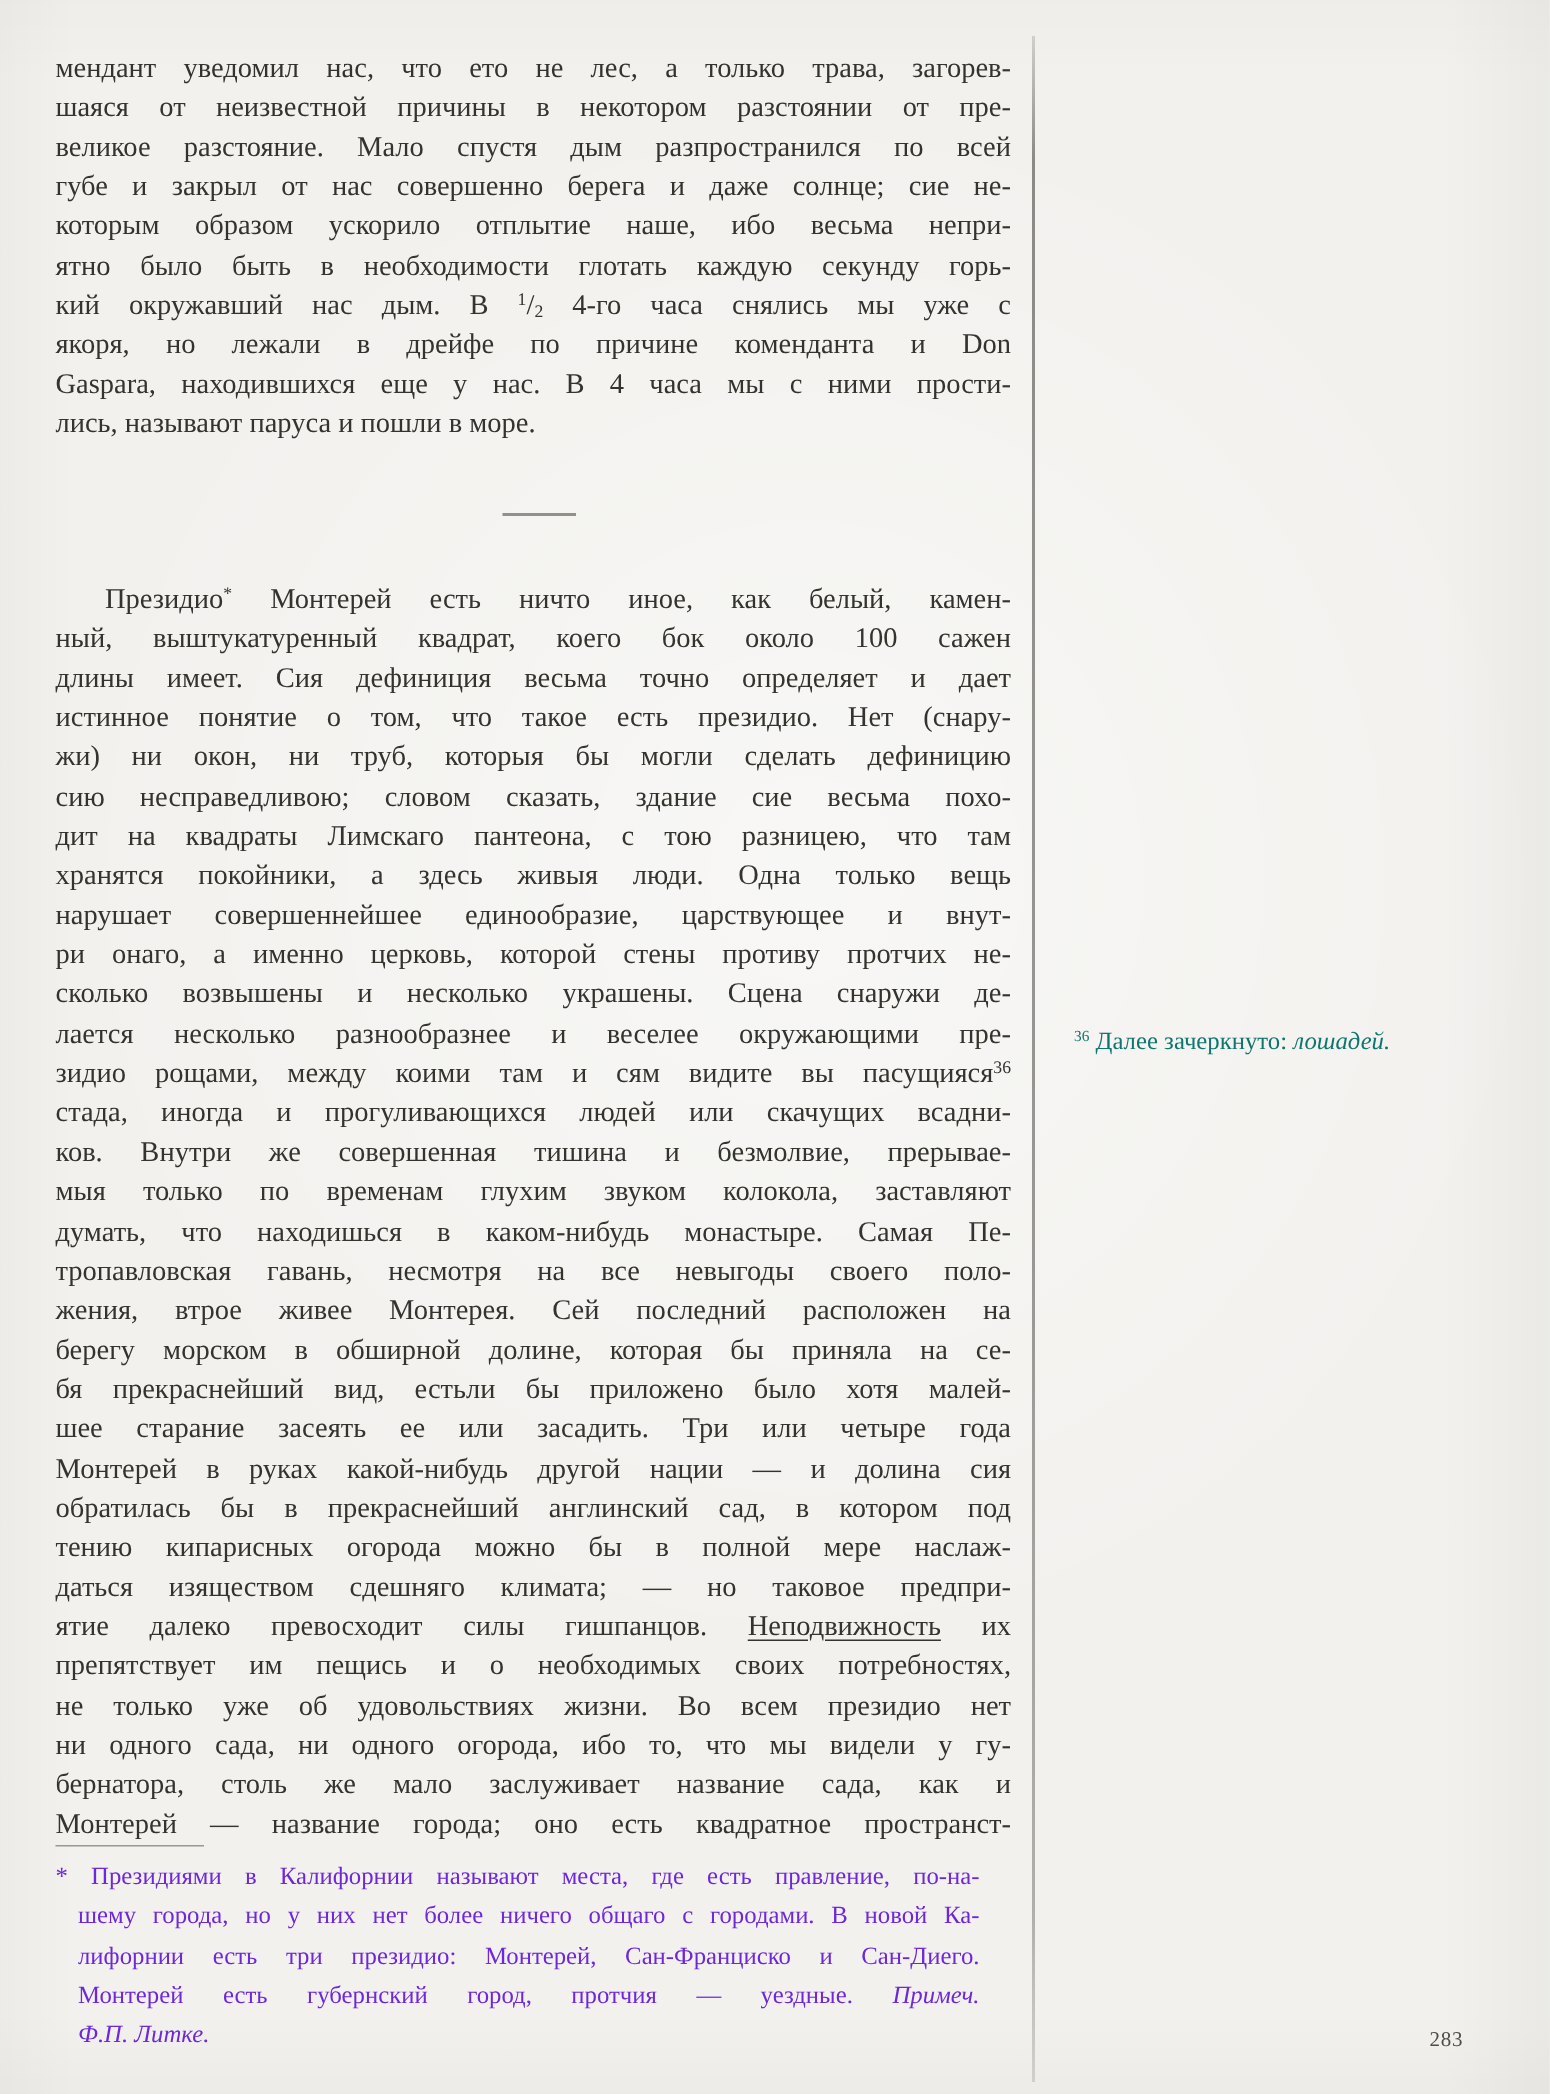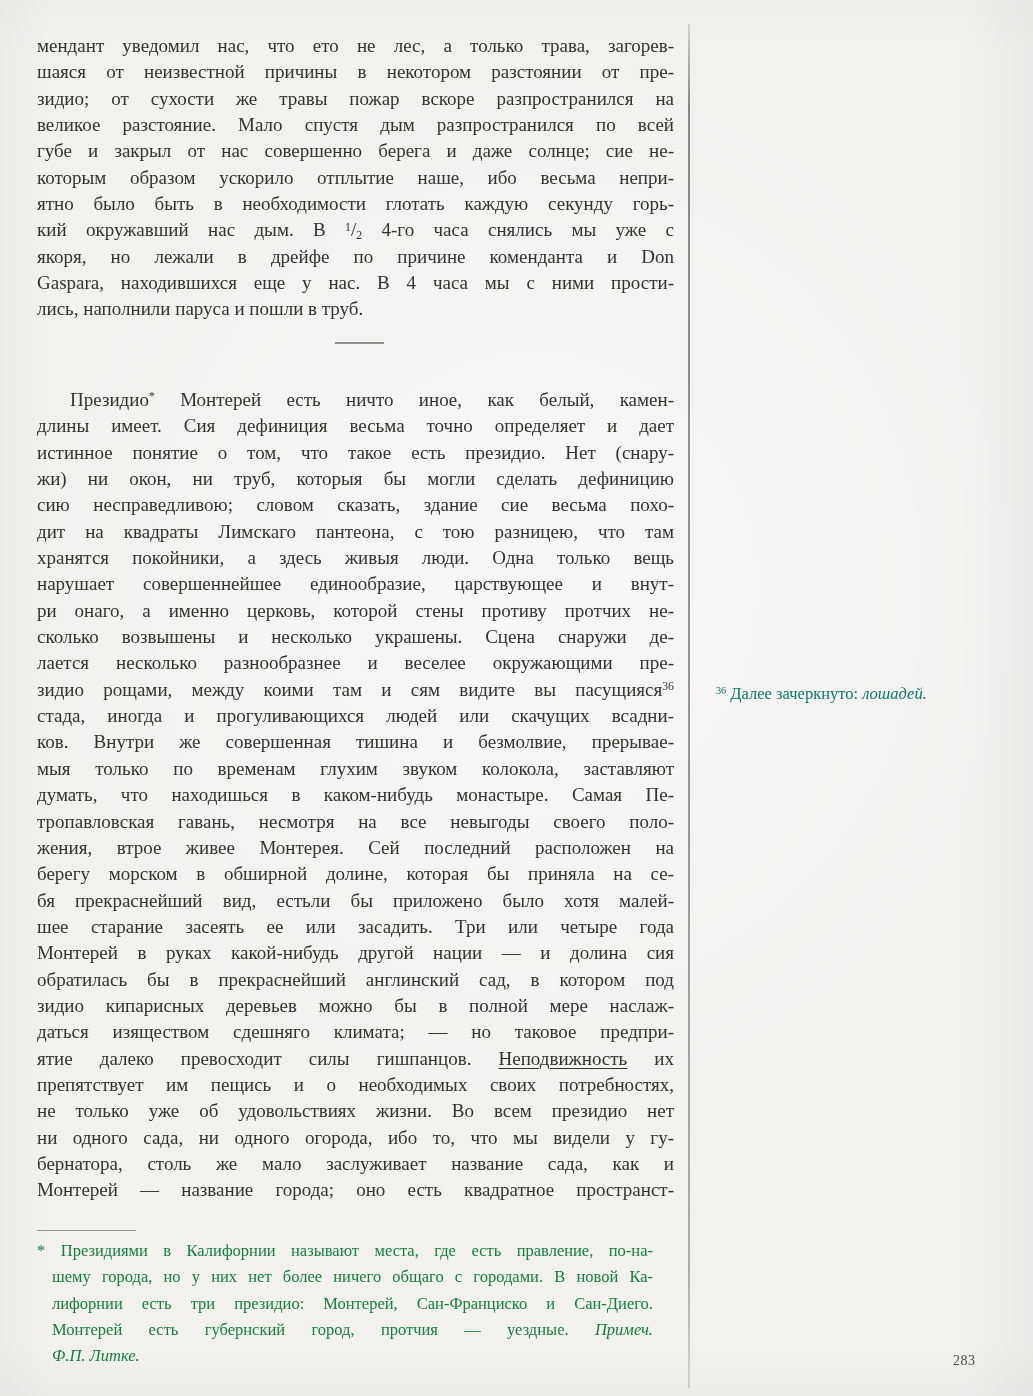--- a/index.html
+++ b/index.html
@@ -26,47 +26,47 @@
   .tline.short-last { text-align-last:left; }
   .s-n { }
   .s-i { font-style:italic; }
   .s-u { text-decoration:underline; text-underline-offset:3px; text-decoration-thickness:1.2px; }
   .s-sup { font-size:0.62em; position:relative; top:-0.48em; line-height:0; }
   .s-sub { font-size:0.62em; position:relative; top:0.18em;  line-height:0; }
   .psep  { position:absolute; left:335px; top:342px; width:49px;  height:1.5px; background:#716f6a; opacity:.75; }
   .fnsep { position:absolute; left:37px;  top:1230px; width:99px; height:1.3px; background:#8a8983; opacity:.85; }
   .vrule { position:absolute; left:688px; top:24px; width:1.5px; height:1364px;
            background:linear-gradient(to bottom, rgba(110,110,105,.25), rgba(95,94,90,.7) 6%, rgba(95,94,90,.62) 60%, rgba(110,110,105,.5) 92%, rgba(120,120,115,.25)); }
-  .footnote { position:absolute; left:52px; top:1238px; width:601px; font-size:16.5px; line-height:25.3px; color:#15803d; }
+  .footnote { position:absolute; left:52px; top:1238px; width:601px; font-size:16.5px; line-height:25.3px; color:#6d28d9; }
   .margin-note { position:absolute; left:716px; top:684px; font-size:16.5px; color:#0f766e; white-space:nowrap; }
   .page-number { position:absolute; left:953px; top:1353px; font-size:14px; letter-spacing:.5px; color:#4e4d48; }
 </style>
 </head>
 <body>
 
 <div class="page">
 
   <div class="textcol para1">
       <div class="tline"><span class="s-n">мендант уведомил нас, что ето не лес, а только трава, загорев-</span></div>
       <div class="tline"><span class="s-n">шаяся от неизвестной причины в некотором разстоянии от пре-</span></div>
-      <div class="tline"><span class="s-n">зидио; от сухости же травы пожар вскоре разпространился на</span></div>
       <div class="tline"><span class="s-n">великое разстояние. Мало спустя дым разпространился по всей</span></div>
       <div class="tline"><span class="s-n">губе и закрыл от нас совершенно берега и даже солнце; сие не-</span></div>
       <div class="tline"><span class="s-n">которым образом ускорило отплытие наше, ибо весьма непри-</span></div>
       <div class="tline"><span class="s-n">ятно было быть в необходимости глотать каждую секунду горь-</span></div>
       <div class="tline"><span class="s-n">кий окружавший нас дым. В </span><span class="s-sup">1</span><span class="s-n">/</span><span class="s-sub">2</span><span class="s-n"> 4-го часа снялись мы уже с</span></div>
       <div class="tline"><span class="s-n">якоря, но лежали в дрейфе по причине коменданта и Don</span></div>
       <div class="tline"><span class="s-n">Gaspara, находившихся еще у нас. В 4 часа мы с ними прости-</span></div>
-      <div class="tline short-last"><span class="s-n">лись, наполнили паруса и пошли в труб.</span></div>
+      <div class="tline short-last"><span class="s-n">лись, называют паруса и пошли в море.</span></div>
     </div>
 
   <div class="psep"></div>
 
   <div class="textcol para2">
       <div class="tline indent"><span class="s-n">Президио</span><span class="s-sup">*</span><span class="s-n"> Монтерей есть ничто иное, как белый, камен-</span></div>
+      <div class="tline"><span class="s-n">ный, выштукатуренный квадрат, коего бок около 100 сажен</span></div>
       <div class="tline"><span class="s-n">длины имеет. Сия дефиниция весьма точно определяет и дает</span></div>
       <div class="tline"><span class="s-n">истинное понятие о том, что такое есть президио. Нет (снару-</span></div>
       <div class="tline"><span class="s-n">жи) ни окон, ни труб, которыя бы могли сделать дефиницию</span></div>
       <div class="tline"><span class="s-n">сию несправедливою; словом сказать, здание сие весьма похо-</span></div>
       <div class="tline"><span class="s-n">дит на квадраты Лимскаго пантеона, с тою разницею, что там</span></div>
       <div class="tline"><span class="s-n">хранятся покойники, а здесь живыя люди. Одна только вещь</span></div>
       <div class="tline"><span class="s-n">нарушает совершеннейшее единообразие, царствующее и внут-</span></div>
       <div class="tline"><span class="s-n">ри онаго, а именно церковь, которой стены противу протчих не-</span></div>
       <div class="tline"><span class="s-n">сколько возвышены и несколько украшены. Сцена снаружи де-</span></div>
       <div class="tline"><span class="s-n">лается несколько разнообразнее и веселее окружающими пре-</span></div>
@@ -75,21 +75,21 @@
       <div class="tline"><span class="s-n">ков. Внутри же совершенная тишина и безмолвие, прерывае-</span></div>
       <div class="tline"><span class="s-n">мыя только по временам глухим звуком колокола, заставляют</span></div>
       <div class="tline"><span class="s-n">думать, что находишься в каком-нибудь монастыре. Самая Пе-</span></div>
       <div class="tline"><span class="s-n">тропавловская гавань, несмотря на все невыгоды своего поло-</span></div>
       <div class="tline"><span class="s-n">жения, втрое живее Монтерея. Сей последний расположен на</span></div>
       <div class="tline"><span class="s-n">берегу морском в обширной долине, которая бы приняла на се-</span></div>
       <div class="tline"><span class="s-n">бя прекраснейший вид, естьли бы приложено было хотя малей-</span></div>
       <div class="tline"><span class="s-n">шее старание засеять ее или засадить. Три или четыре года</span></div>
       <div class="tline"><span class="s-n">Монтерей в руках какой-нибудь другой нации — и долина сия</span></div>
       <div class="tline"><span class="s-n">обратилась бы в прекраснейший англинский сад, в котором под</span></div>
-      <div class="tline"><span class="s-n">зидио кипарисных деревьев можно бы в полной мере наслаж-</span></div>
+      <div class="tline"><span class="s-n">тению кипарисных огорода можно бы в полной мере наслаж-</span></div>
       <div class="tline"><span class="s-n">даться изяществом сдешняго климата; — но таковое предпри-</span></div>
       <div class="tline"><span class="s-n">ятие далеко превосходит силы гишпанцов. </span><span class="s-u">Неподвижность</span><span class="s-n"> их</span></div>
       <div class="tline"><span class="s-n">препятствует им пещись и о необходимых своих потребностях,</span></div>
       <div class="tline"><span class="s-n">не только уже об удовольствиях жизни. Во всем президио нет</span></div>
       <div class="tline"><span class="s-n">ни одного сада, ни одного огорода, ибо то, что мы видели у гу-</span></div>
       <div class="tline"><span class="s-n">бернатора, столь же мало заслуживает название сада, как и</span></div>
       <div class="tline"><span class="s-n">Монтерей — название города; оно есть квадратное пространст-</span></div>
     </div>
 
   <div class="margin-note"><span class="s-sup">36</span><span class="s-n"> Далее зачеркнуто: </span><span class="s-i">лошадей.</span></div>

